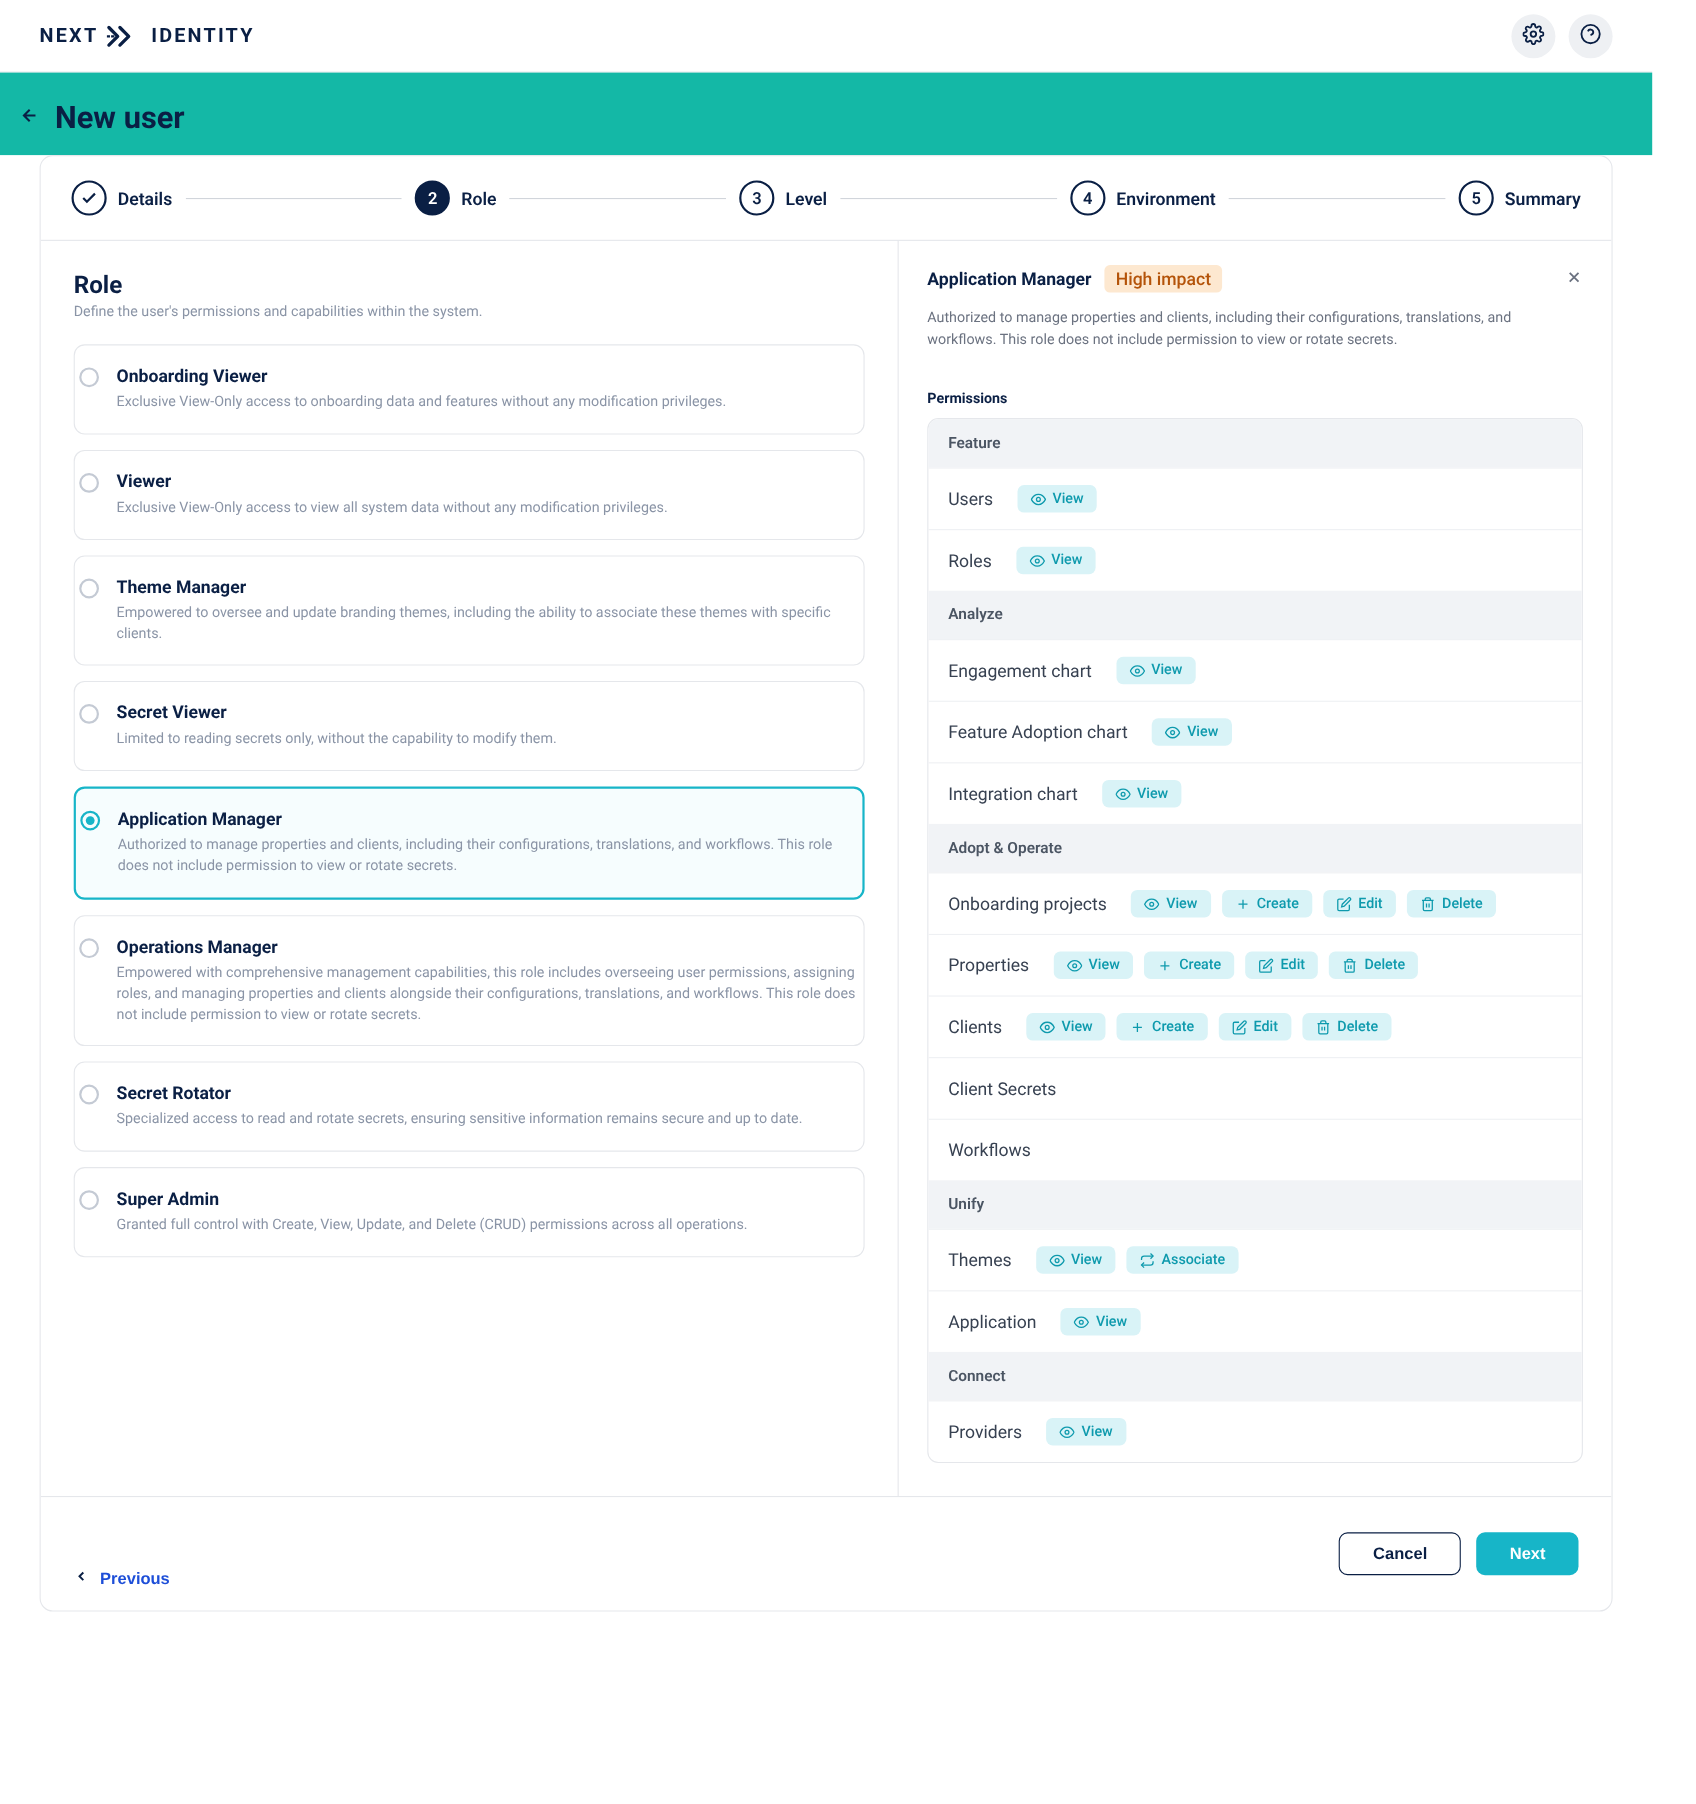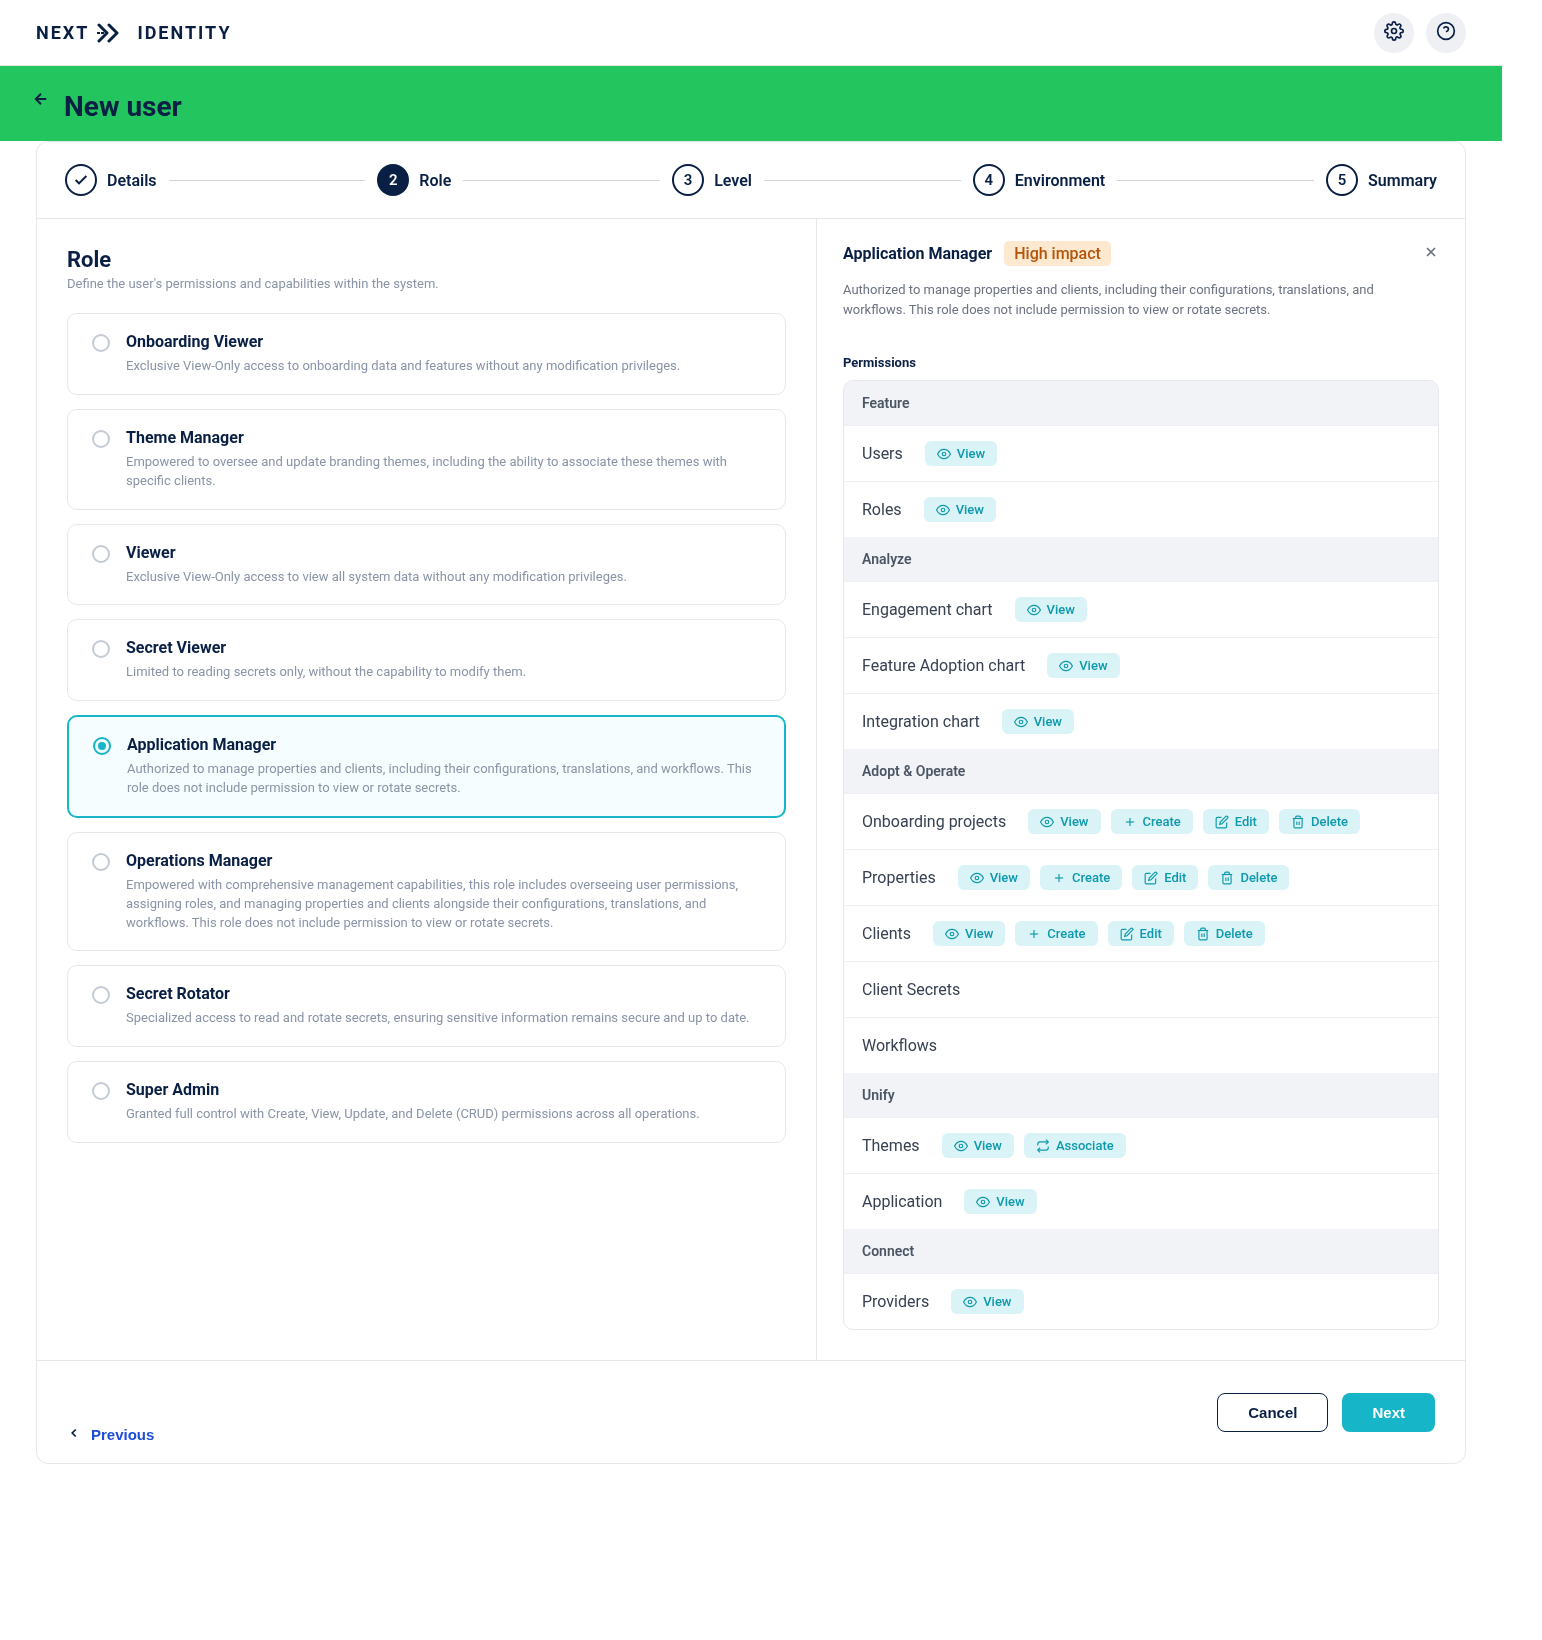--- a/index.html
+++ b/index.html
@@ -5,41 +5,41 @@
 * { box-sizing: border-box; margin: 0; padding: 0; }
 body { font-family: -apple-system, BlinkMacSystemFont, "Segoe UI", Roboto, sans-serif; background: #fff; color: #0a1f44; }
 .app { width: 1502px; min-height: 1640px; background: #fff; position: relative; }
 .topbar { height: 66px; display: flex; align-items: center; justify-content: space-between; padding: 0 36px; border-bottom: 1px solid #e5e7eb; }
 .logo { display: flex; align-items: center; gap: 8px; font-weight: 700; letter-spacing: 2px; font-size: 18px; color: #0a1f44; }
 .logo-icon { display: flex; align-items: center; }
 .topbar-actions { display: flex; gap: 12px; }
 .icon-btn { width: 40px; height: 40px; border-radius: 50%; background: #eef0f3; display: flex; align-items: center; justify-content: center; cursor: pointer; border: none; }
 .icon-btn svg { width: 20px; height: 20px; stroke: #0a1f44; fill: none; stroke-width: 2; }
 
-.page-header { padding: 24px 32px 18px; display: flex; align-items: flex-start; gap: 14px; background:#22c55e; }
+.page-header { padding: 24px 18px 18px; display: flex; align-items: center; gap: 14px; background:#14b8a6; }
 .page-header .back { cursor: pointer; }
 .page-header h1 { font-size: 28px; font-weight: 700; color: #0a1f44; }
 
 .card { margin: 0 36px 36px; border: 1px solid #e5e7eb; border-radius: 12px; background: #fff; overflow: hidden; }
 
 .stepper { display: flex; align-items: center; padding: 22px 28px; border-bottom: 1px solid #e5e7eb; gap: 12px; }
 .step { display: flex; align-items: center; gap: 10px; }
 .step-badge { width: 32px; height: 32px; border-radius: 50%; border: 2px solid #0a1f44; display: flex; align-items: center; justify-content: center; font-weight: 600; font-size: 15px; color: #0a1f44; }
 .step-badge.done { border-color: #0a1f44; }
 .step-badge.done svg { width: 16px; height: 16px; stroke: #0a1f44; stroke-width: 3; fill: none; }
 .step-badge.active { background: #0a1f44; color: #fff; }
 .step-label { font-size: 16px; font-weight: 600; color: #0a1f44; }
 .step-line { flex: 1; height: 1px; background: #d1d5db; }
 
 .content { display: flex; }
 .left-panel { flex: 1; padding: 28px 30px 30px 30px; border-right: 1px solid #e5e7eb; }
 .left-panel h2 { font-size: 22px; font-weight: 700; margin-bottom: 4px; }
 .left-panel .subtitle { font-size: 13px; color: #8a94a6; margin-bottom: 22px; }
 
-.role-option { border: 1px solid #e5e7eb; border-radius: 10px; padding: 18px 24px; margin-bottom: 14px; display: flex; gap: 16px; cursor: pointer; }
+.role-option { border: 1px solid #e5e7eb; border-radius: 10px; padding: 18px 4px; margin-bottom: 14px; display: flex; gap: 16px; cursor: pointer; }
 .role-option.selected { border: 2px solid #17b5c8; background: #f6fdfe; }
 .radio { width: 18px; height: 18px; border: 2px solid #c4cad4; border-radius: 50%; flex-shrink: 0; margin-top: 2px; position: relative; }
 .role-option.selected .radio { border-color: #17b5c8; }
 .role-option.selected .radio::after { content: ''; position: absolute; width: 8px; height: 8px; background: #17b5c8; border-radius: 50%; top: 3px; left: 3px; }
 .role-body .role-title { font-weight: 700; font-size: 16px; margin-bottom: 6px; }
 .role-body .role-desc { font-size: 13px; color: #8a94a6; line-height: 1.45; }
 
 .right-panel { width: 648px; padding: 22px 26px 30px 26px; }
 .detail-header { display: flex; align-items: center; justify-content: space-between; margin-bottom: 14px; }
 .detail-header .left { display: flex; align-items: center; gap: 12px; }
@@ -154,29 +154,29 @@
             <div class="role-option">
               <div class="radio"></div>
               <div class="role-body">
                 <div class="role-title">Onboarding Viewer</div>
                 <div class="role-desc">Exclusive View-Only access to onboarding data and features without any modification privileges.</div>
               </div>
             </div>
             <div class="role-option">
               <div class="radio"></div>
               <div class="role-body">
+                <div class="role-title">Viewer</div>
+                <div class="role-desc">Exclusive View-Only access to view all system data without any modification privileges.</div>
+              </div>
+            </div>
+            <div class="role-option">
+              <div class="radio"></div>
+              <div class="role-body">
                 <div class="role-title">Theme Manager</div>
                 <div class="role-desc">Empowered to oversee and update branding themes, including the ability to associate these themes with specific clients.</div>
-              </div>
-            </div>
-            <div class="role-option">
-              <div class="radio"></div>
-              <div class="role-body">
-                <div class="role-title">Viewer</div>
-                <div class="role-desc">Exclusive View-Only access to view all system data without any modification privileges.</div>
               </div>
             </div>
             <div class="role-option">
               <div class="radio"></div>
               <div class="role-body">
                 <div class="role-title">Secret Viewer</div>
                 <div class="role-desc">Limited to reading secrets only, without the capability to modify them.</div>
               </div>
             </div>
             <div class="role-option selected">

